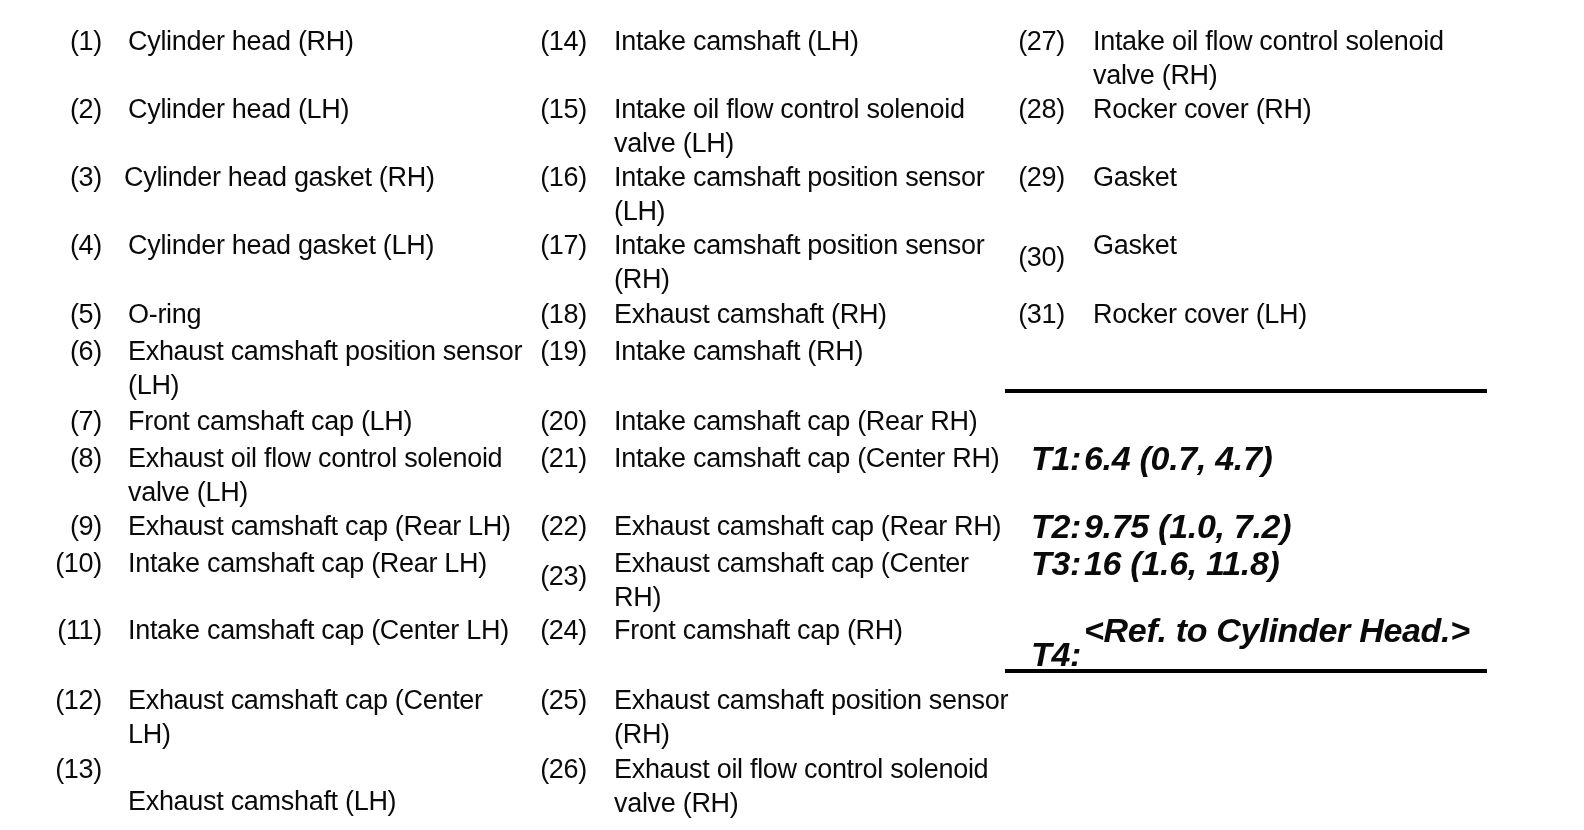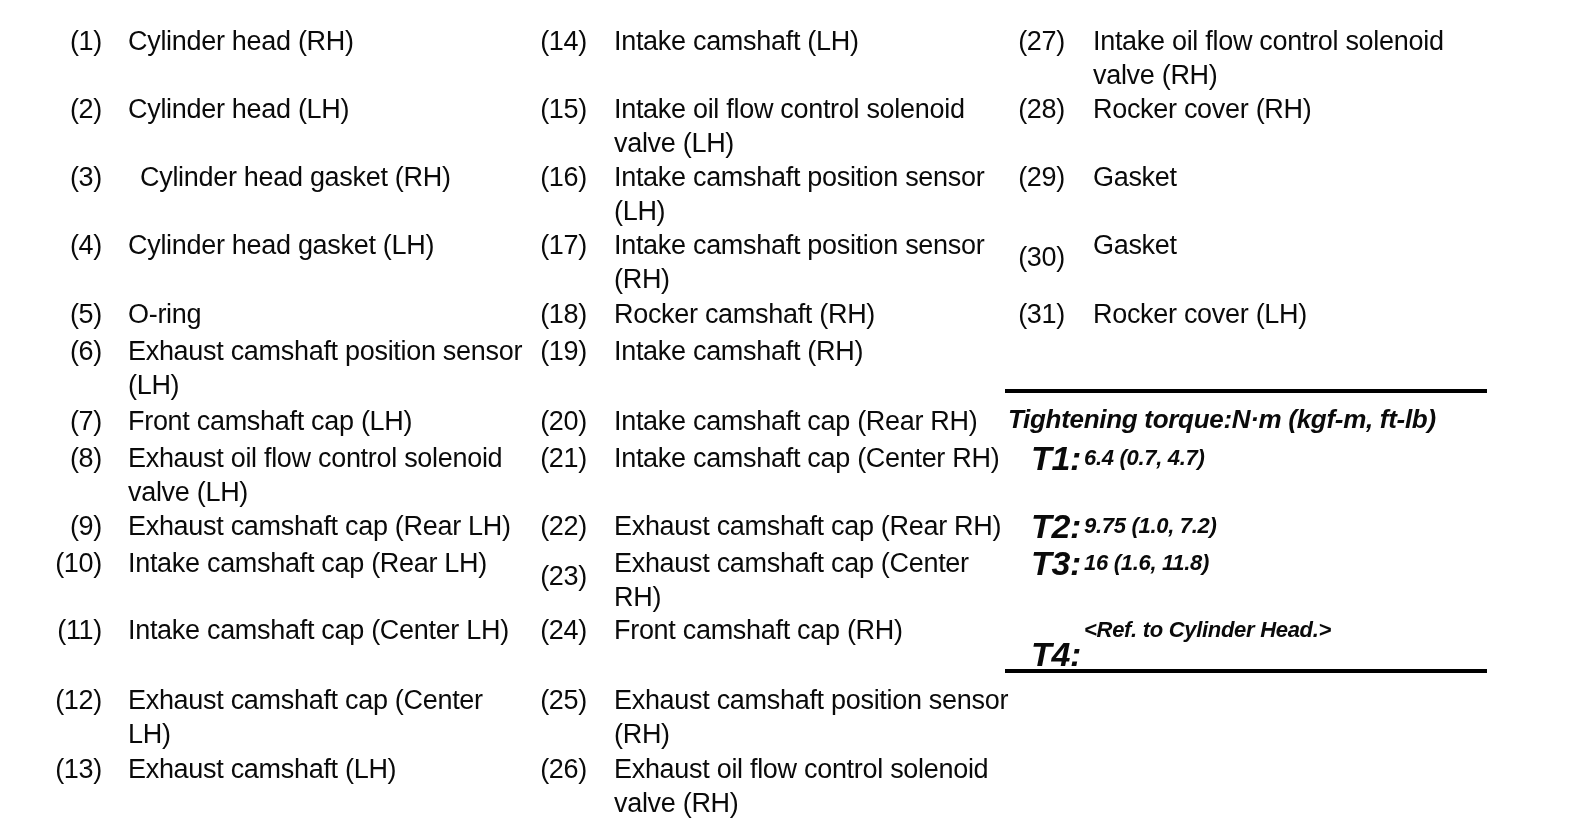--- a/index.html
+++ b/index.html
@@ -46,37 +46,37 @@
     position: absolute;
     left: 1031px;
     font-size: 34px;
     font-weight: bold;
     font-style: italic;
     white-space: nowrap;
   }
   .torque-value {
     position: absolute;
     left: 1084px;
-    font-size: 22px;
+    font-size: 34px;
     font-weight: bold;
     font-style: italic;
     white-space: nowrap;
   }
 </style>
 </head>
 <body>
 
 <div class="page">
   <div id="legend-items">
       <div class="item-num" style="left: 40px; width: 62px; top: 24px;">(1)</div>
       <div class="item-label" style="left: 128px; top: 24px;">Cylinder head (RH)</div>
       <div class="item-num" style="left: 40px; width: 62px; top: 92px;">(2)</div>
       <div class="item-label" style="left: 128px; top: 92px;">Cylinder head (LH)</div>
       <div class="item-num" style="left: 40px; width: 62px; top: 160px;">(3)</div>
-      <div class="item-label" style="left: 140px; top: 160px;">Cylinder head gasket (RH)</div>
+      <div class="item-label" style="left: 124px; top: 160px;">Cylinder head gasket (RH)</div>
       <div class="item-num" style="left: 40px; width: 62px; top: 228px;">(4)</div>
       <div class="item-label" style="left: 128px; top: 228px;">Cylinder head gasket (LH)</div>
       <div class="item-num" style="left: 40px; width: 62px; top: 297px;">(5)</div>
       <div class="item-label" style="left: 128px; top: 297px;">O-ring</div>
       <div class="item-num" style="left: 40px; width: 62px; top: 334px;">(6)</div>
       <div class="item-label" style="left: 128px; top: 334px;">Exhaust camshaft position sensor
 (LH)</div>
       <div class="item-num" style="left: 40px; width: 62px; top: 404px;">(7)</div>
       <div class="item-label" style="left: 128px; top: 404px;">Front camshaft cap (LH)</div>
       <div class="item-num" style="left: 40px; width: 62px; top: 441px;">(8)</div>
@@ -85,34 +85,34 @@
       <div class="item-num" style="left: 40px; width: 62px; top: 509px;">(9)</div>
       <div class="item-label" style="left: 128px; top: 509px;">Exhaust camshaft cap (Rear LH)</div>
       <div class="item-num" style="left: 40px; width: 62px; top: 546px;">(10)</div>
       <div class="item-label" style="left: 128px; top: 546px;">Intake camshaft cap (Rear LH)</div>
       <div class="item-num" style="left: 40px; width: 62px; top: 613px;">(11)</div>
       <div class="item-label" style="left: 128px; top: 613px;">Intake camshaft cap (Center LH)</div>
       <div class="item-num" style="left: 40px; width: 62px; top: 683px;">(12)</div>
       <div class="item-label" style="left: 128px; top: 683px;">Exhaust camshaft cap (Center
 LH)</div>
       <div class="item-num" style="left: 40px; width: 62px; top: 752px;">(13)</div>
-      <div class="item-label" style="left: 128px; top: 752px;">Exhaust camshaft (LH)</div>
+      <div class="item-label" style="left: 128px; top: 784px;">Exhaust camshaft (LH)</div>
       <div class="item-num" style="left: 505px; width: 82px; top: 24px;">(14)</div>
       <div class="item-label" style="left: 614px; top: 24px;">Intake camshaft (LH)</div>
       <div class="item-num" style="left: 505px; width: 82px; top: 92px;">(15)</div>
       <div class="item-label" style="left: 614px; top: 92px;">Intake oil flow control solenoid
 valve (LH)</div>
       <div class="item-num" style="left: 505px; width: 82px; top: 160px;">(16)</div>
       <div class="item-label" style="left: 614px; top: 160px;">Intake camshaft position sensor
 (LH)</div>
       <div class="item-num" style="left: 505px; width: 82px; top: 228px;">(17)</div>
       <div class="item-label" style="left: 614px; top: 228px;">Intake camshaft position sensor
 (RH)</div>
       <div class="item-num" style="left: 505px; width: 82px; top: 297px;">(18)</div>
-      <div class="item-label" style="left: 614px; top: 297px;">Rocker camshaft (RH)</div>
+      <div class="item-label" style="left: 614px; top: 297px;">Exhaust camshaft (RH)</div>
       <div class="item-num" style="left: 505px; width: 82px; top: 334px;">(19)</div>
       <div class="item-label" style="left: 614px; top: 334px;">Intake camshaft (RH)</div>
       <div class="item-num" style="left: 505px; width: 82px; top: 404px;">(20)</div>
       <div class="item-label" style="left: 614px; top: 404px;">Intake camshaft cap (Rear RH)</div>
       <div class="item-num" style="left: 505px; width: 82px; top: 441px;">(21)</div>
       <div class="item-label" style="left: 614px; top: 441px;">Intake camshaft cap (Center RH)</div>
       <div class="item-num" style="left: 505px; width: 82px; top: 509px;">(22)</div>
       <div class="item-label" style="left: 614px; top: 509px;">Exhaust camshaft cap (Rear RH)</div>
       <div class="item-num" style="left: 505px; width: 82px; top: 559px;">(23)</div>
       <div class="item-label" style="left: 614px; top: 546px;">Exhaust camshaft cap (Center
@@ -132,21 +132,20 @@
       <div class="item-label" style="left: 1093px; top: 92px;">Rocker cover (RH)</div>
       <div class="item-num" style="left: 983px; width: 82px; top: 160px;">(29)</div>
       <div class="item-label" style="left: 1093px; top: 160px;">Gasket</div>
       <div class="item-num" style="left: 983px; width: 82px; top: 228px; margin-top: 12px;">(30)</div>
       <div class="item-label" style="left: 1093px; top: 228px;">Gasket</div>
       <div class="item-num" style="left: 983px; width: 82px; top: 297px;">(31)</div>
       <div class="item-label" style="left: 1093px; top: 297px;">Rocker cover (LH)</div>
     </div>
 
   <div class="rule rule-top"></div>
-  <div class="torque-header">Tightening torque:N·m (kgf-m, ft-lb)</div>
   <div id="torque-rows">
       <div class="torque-label" style="top: 441px;">T1:</div>
       <div class="torque-value" style="top: 441px;">6.4 (0.7, 4.7)</div>
       <div class="torque-label" style="top: 509px;">T2:</div>
       <div class="torque-value" style="top: 509px;">9.75 (1.0, 7.2)</div>
       <div class="torque-label" style="top: 546px;">T3:</div>
       <div class="torque-value" style="top: 546px;">16 (1.6, 11.8)</div>
       <div class="torque-label" style="top: 613px; margin-top: 24px;">T4:</div>
       <div class="torque-value" style="top: 613px;">&lt;Ref. to Cylinder Head.&gt;</div>
     </div>

